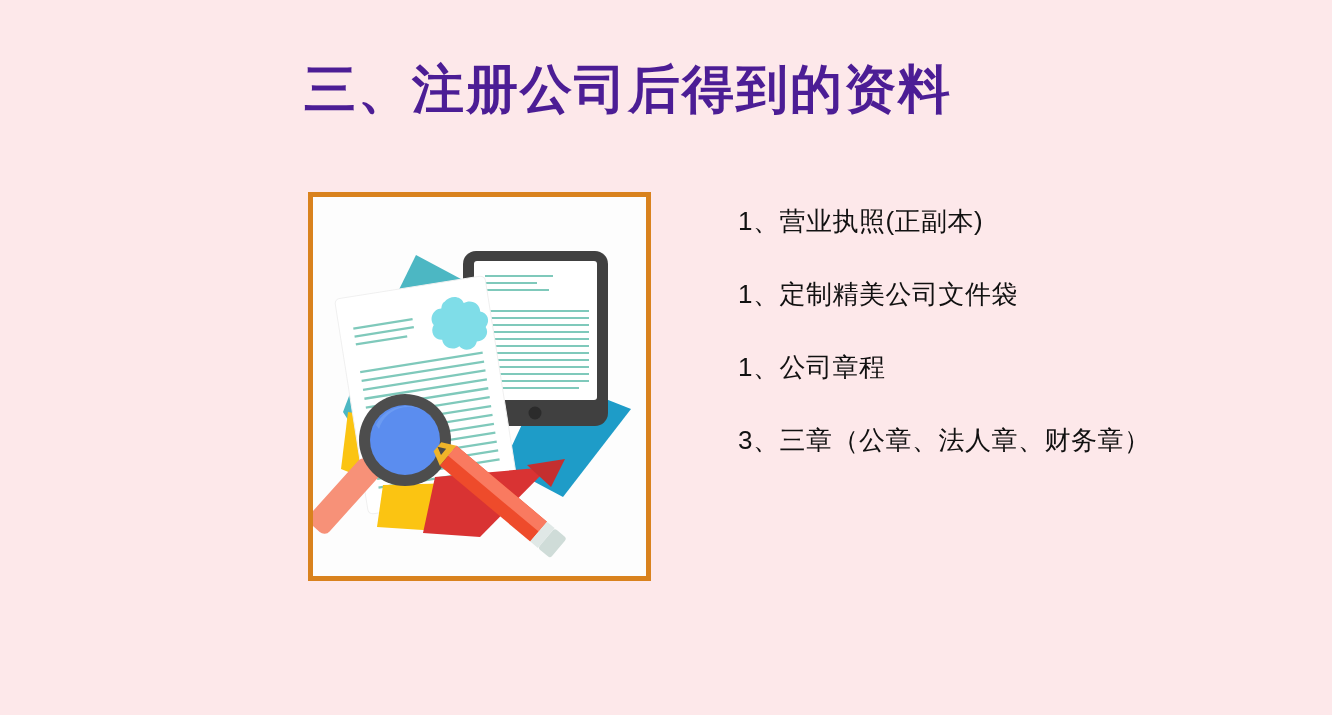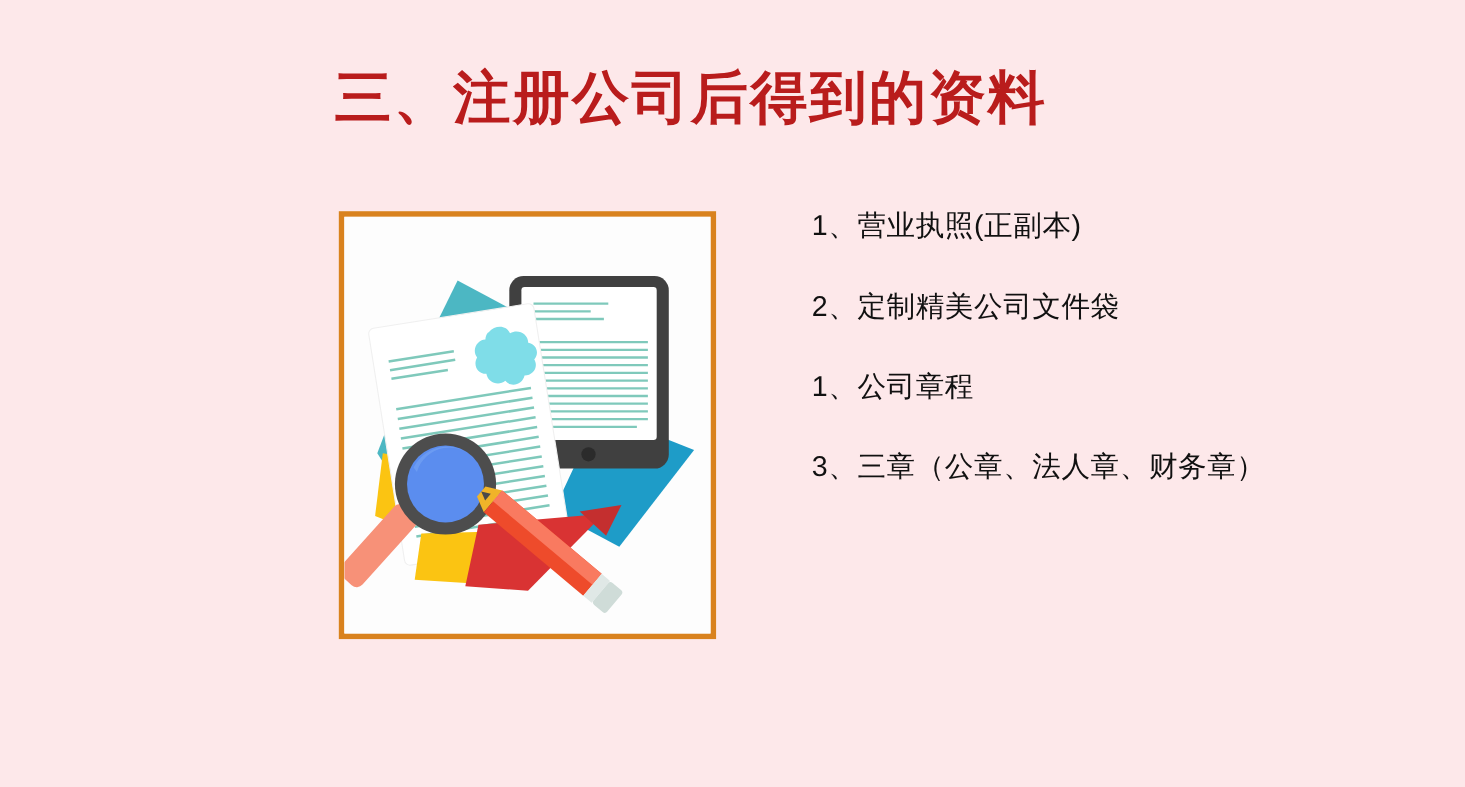--- a/index.html
+++ b/index.html
@@ -19,21 +19,21 @@
   
   .slide-title {
     position: absolute;
     top: 58px;
     left: 0;
     width: 1256px;
     text-align: center;
     font-size: 52px;
     font-weight: 700;
     letter-spacing: 2px;
-    color: #b91c1c;
+    color: #4c1d95;
     line-height: 1.2;
     white-space: nowrap;
   }
 
   
   .illus-frame {
     position: absolute;
     left: 308px;
     top: 192px;
     width: 343px;
@@ -54,21 +54,21 @@
     top: 0;
     width: 100%;
     height: 100%;
     display: block;
   }
 
   
   .items-list {
     position: absolute;
     left: 738px;
-    top: 188px;
+    top: 204px;
     width: 560px;
   }
   .list-item {
     font-size: 26px;
     color: #111111;
     line-height: 1.35;
     margin-bottom: 38px;
     white-space: nowrap;
     letter-spacing: 0.5px;
   }
@@ -186,16 +186,16 @@
         <rect x="236" y="281" width="10" height="26" fill="#e0e8e6"></rect>
         <rect x="246" y="281" width="16" height="26" rx="3" ry="3" fill="#cfdcd8"></rect>
       </g>
 
     </svg>
   </div>
 </div>
 
 <div class="items-list">
   <div class="list-item">1、营业执照(正副本)</div>
-  <div class="list-item">2、定制精美公司文件袋</div>
+  <div class="list-item">1、定制精美公司文件袋</div>
   <div class="list-item">1、公司章程</div>
   <div class="list-item">3、三章（公章、法人章、财务章）</div>
 </div>
 
 </body></html>

